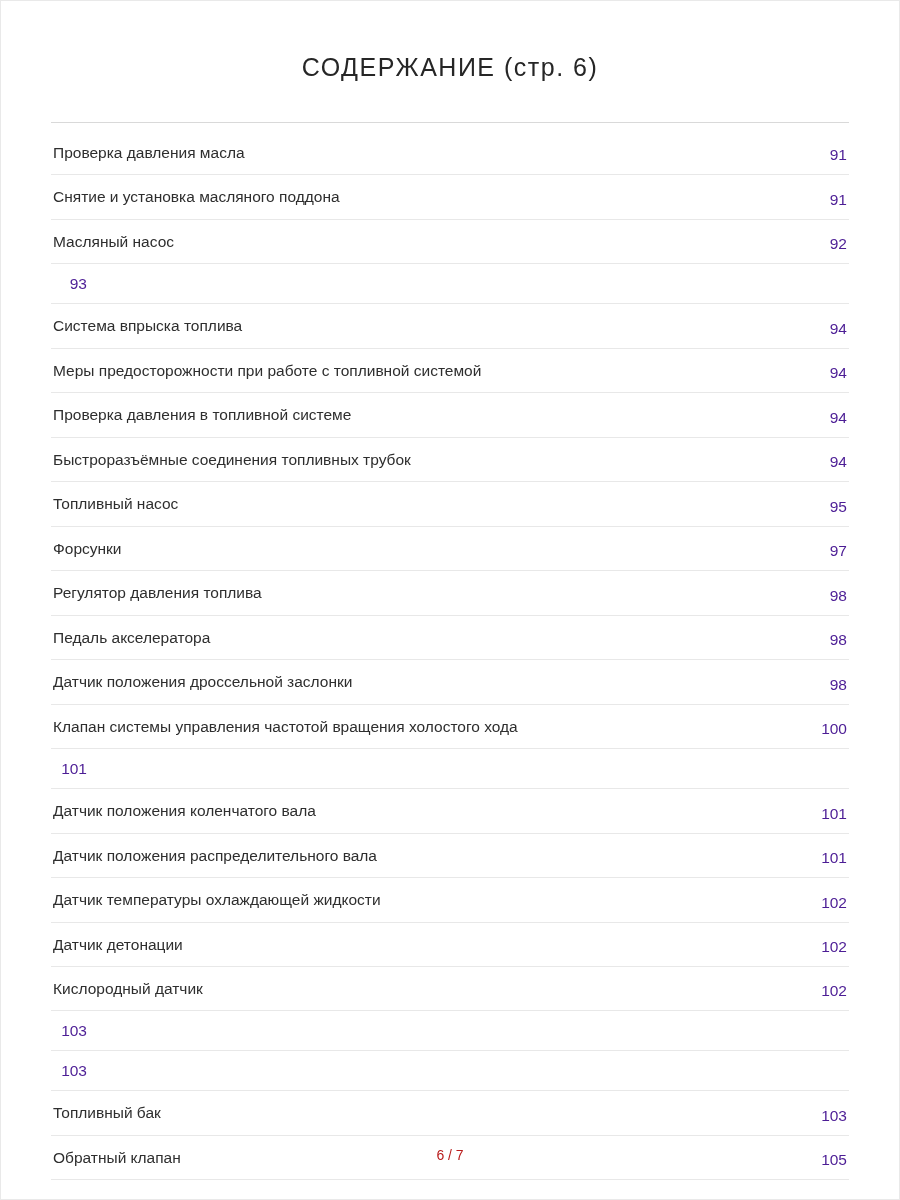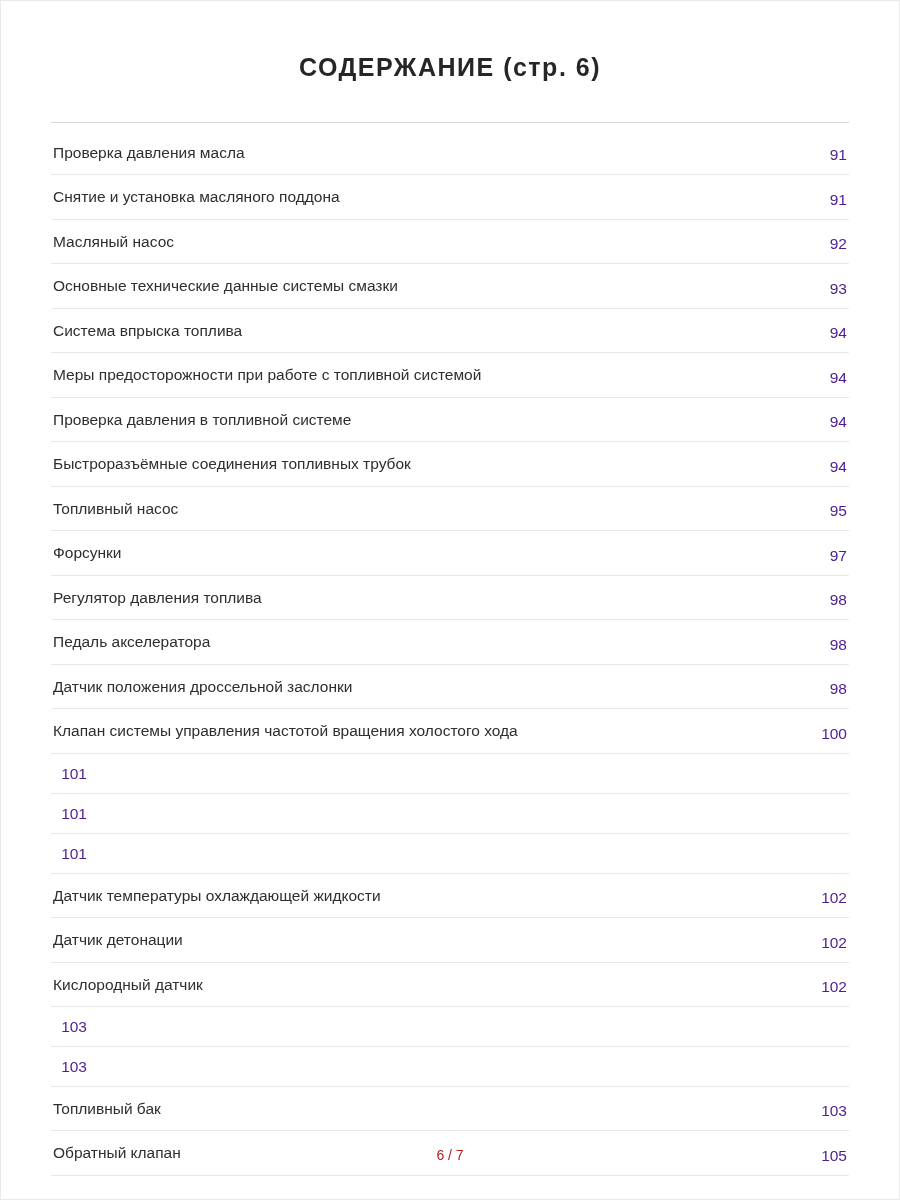--- a/index.html
+++ b/index.html
@@ -16,21 +16,21 @@
     box-sizing: border-box;
     border: 1px solid #e9e9e9;
   }
   .page {
     padding: 30px 50px 0 50px;
     box-sizing: border-box;
   }
   .toc-title {
     text-align: center;
     font-size: 25px;
-    font-weight: 700;
+    font-weight: 400;
     letter-spacing: 1.5px;
     color: #262626;
     margin: 22px 0 40px 0;
   }
   .title-rule {
     border: none;
     border-top: 1px solid #d9d9d9;
     margin: 0 0 8px 0;
   }
   .toc-list {
@@ -82,21 +82,20 @@
       </li>
       <li class="toc-row">
         <span class="toc-label">Снятие и установка масляного поддона</span>
         <span class="toc-page">91</span>
       </li>
       <li class="toc-row">
         <span class="toc-label">Масляный насос</span>
         <span class="toc-page">92</span>
       </li>
       <li class="toc-row">
-        <span class="toc-label">Основные технические данные системы смазки</span>
         <span class="toc-page">93</span>
       </li>
       <li class="toc-row">
         <span class="toc-label">Система впрыска топлива</span>
         <span class="toc-page">94</span>
       </li>
       <li class="toc-row">
         <span class="toc-label">Меры предосторожности при работе с топливной системой</span>
         <span class="toc-page">94</span>
       </li>
@@ -129,23 +128,25 @@
         <span class="toc-page">98</span>
       </li>
       <li class="toc-row">
         <span class="toc-label">Клапан системы управления частотой вращения холостого хода</span>
         <span class="toc-page">100</span>
       </li>
       <li class="toc-row">
         <span class="toc-page">101</span>
       </li>
       <li class="toc-row">
+        <span class="toc-label">Датчик положения коленчатого вала</span>
         <span class="toc-page">101</span>
       </li>
       <li class="toc-row">
+        <span class="toc-label">Датчик положения распределительного вала</span>
         <span class="toc-page">101</span>
       </li>
       <li class="toc-row">
         <span class="toc-label">Датчик температуры охлаждающей жидкости</span>
         <span class="toc-page">102</span>
       </li>
       <li class="toc-row">
         <span class="toc-label">Датчик детонации</span>
         <span class="toc-page">102</span>
       </li>

